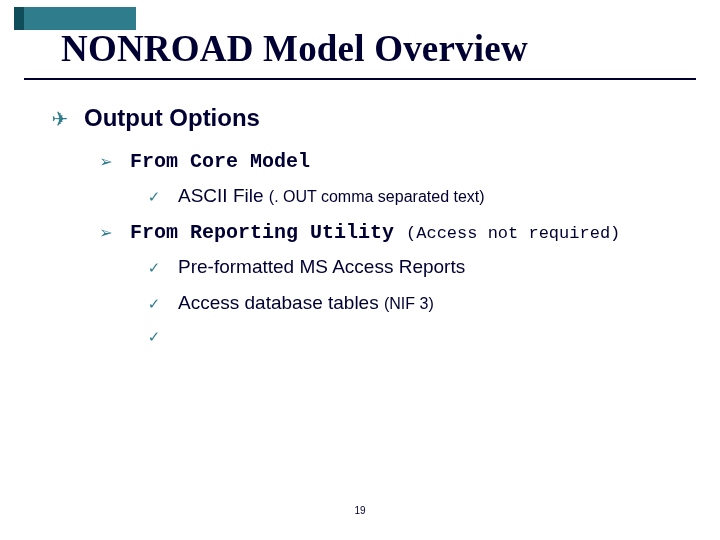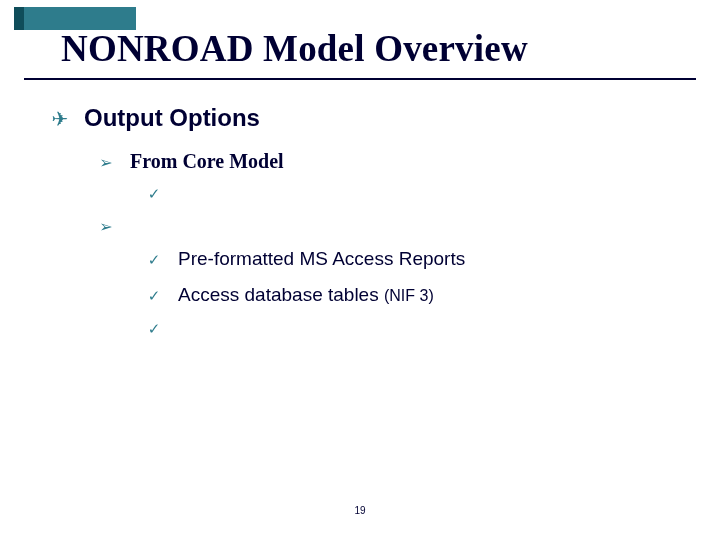--- a/index.html
+++ b/index.html
@@ -76,21 +76,21 @@
   .lvl2 .marker {
     color: #2e7c8c;
     font-size: 16px;
     width: 16px;
     text-align: center;
   }
   .lvl2 .text {
     font-weight: bold;
     font-size: 20px;
     color: #000033;
-    font-family: Liberation Serif, serif;
+    font-family: Liberation Mono, monospace;
   }
   .lvl2 .paren {
     font-weight: normal;
     font-size: 17px;
   }
   .lvl3 {
     display: flex;
     align-items: baseline;
     gap: 16px;
     margin-left: 96px;
@@ -138,24 +138,30 @@
     <span class="text">Output Options</span>
   </div>
 
   <div class="lvl2">
     <span class="marker">➢</span>
     <span class="text">From Core Model</span>
   </div>
 
   <div class="lvl3">
     <span class="marker">✓</span>
+    <span class="text">
+      <span>ASCII File </span><span class="paren">(. OUT comma separated text)</span>
+    </span>
   </div>
 
   <div class="lvl2">
     <span class="marker">➢</span>
+    <span class="text">
+      <span>From Reporting Utility </span><span class="paren">(Access not required)</span>
+    </span>
   </div>
 
   <div class="lvl3">
     <span class="marker">✓</span>
     <span class="text">Pre-formatted MS Access Reports</span>
   </div>
 
   <div class="lvl3">
     <span class="marker">✓</span>
     <span class="text">

